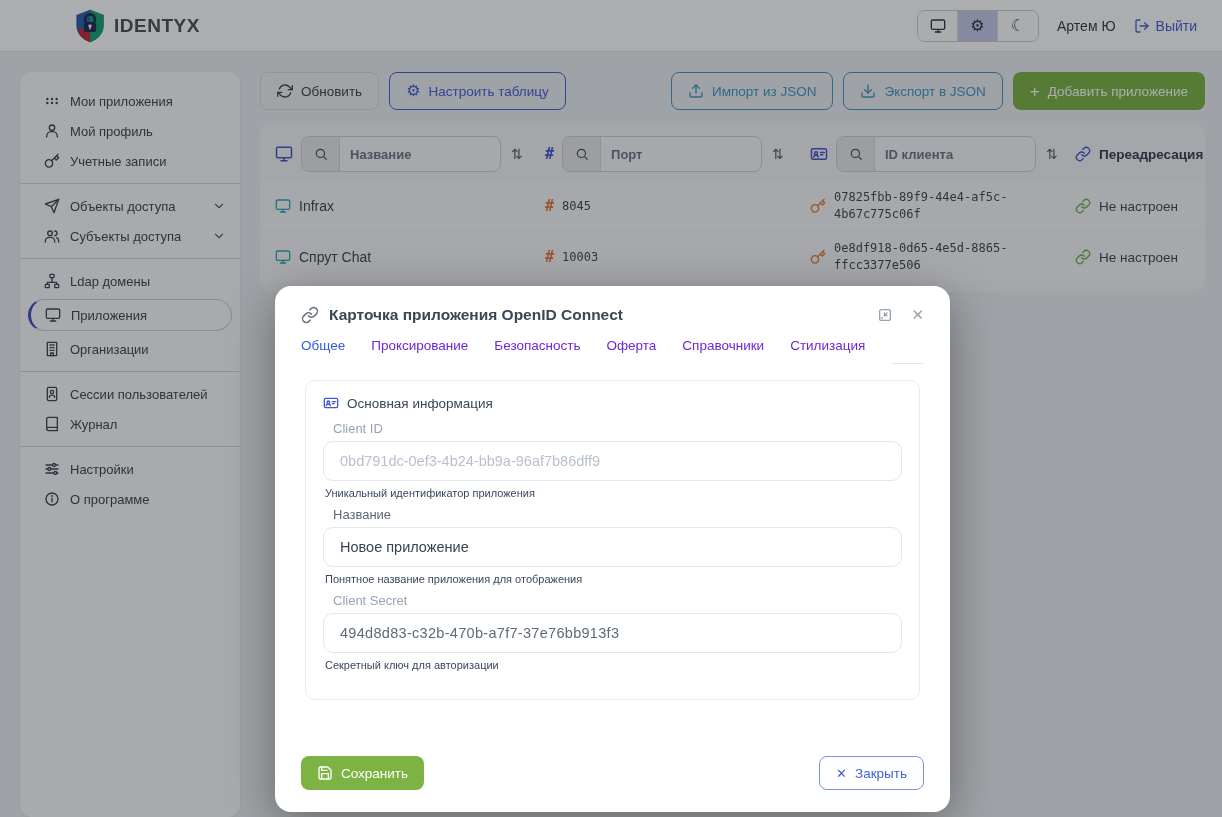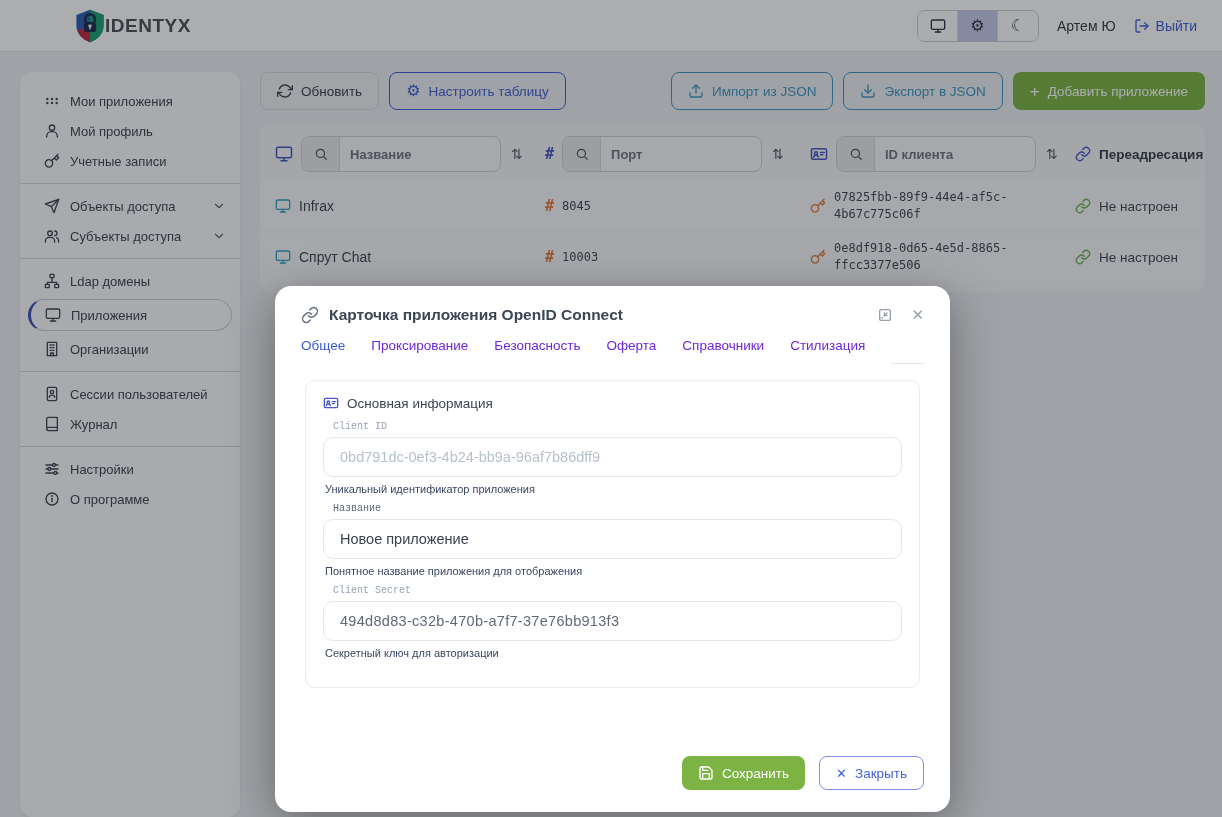--- a/index.html
+++ b/index.html
@@ -3,21 +3,21 @@
 <meta charset="utf-8">
 <style>
   * { margin:0; padding:0; box-sizing:border-box; }
   body { font-family:"Liberation Sans", sans-serif; }
   .app { width:1222px; height:817px; position:relative; background:#eceef1; overflow:hidden; }
 
   
   .topbar { position:absolute; top:0; left:0; right:0; height:52px; background:#ffffff;
             border-bottom:1px solid #e0e2e6; display:flex; align-items:center;
             justify-content:space-between; padding:0 25px 0 75px; z-index:1; }
-  .brand { display:flex; align-items:center; gap:0;text-align:right; }
+  .brand { display:flex; align-items:center; gap:9px;text-align:right; }
   .brand-name { font-size:19px; font-weight:bold; color:#4a4f57; letter-spacing:.5px; }
   .top-right { display:flex; align-items:center; gap:18px; }
   .theme-group { display:flex; border:1px solid #c9cdd4; border-radius:8px; overflow:hidden; }
   .theme-btn { width:40px; height:30px; display:flex; align-items:center; justify-content:center;
                background:#fdfdfe; color:#2f3540; cursor:pointer; border-right:1px solid #d9dce1; }
   .theme-btn:last-child { border-right:none; }
   .theme-btn.active { background:#c5cae9; }
   .glyph { font-size:16px; line-height:1; }
   .username { font-size:14px; color:#343c46; }
   .logout { display:flex; gap:6px; color:#4161d8; font-size:14px; cursor:pointer; }
@@ -88,30 +88,30 @@
   .modal-head-btns .hbtn { cursor:pointer; display:flex; align-items:center; }
   .close-glyph { font-size:15px; color:#97a1ad; }
   .tabs { display:flex; align-items:flex-end; gap:26px; padding:10px 26px 0; }
   .tab { font-size:13.5px; color:#6d28d9; padding-bottom:11px; cursor:pointer; white-space:nowrap; }
   .tab.active { color:#3a5bd9; }
   .tabs-fill { flex:1; height:28px; border-bottom:1px solid #e4e5e9; }
   .modal-body { padding:16px 30px 0; flex:1; }
   .fcard { border:1px solid #e7eaf0; border-radius:10px; padding:14px 17px 26px; }
   .fcard-head { display:flex; align-items:center; gap:8px; font-size:13.5px; color:#3b4754; margin-bottom:10px; }
   .fcard-head .ic { color:#4556c8; }
-  .f-label { font-size:10px; margin:8px 0 5px 10px;font-family:Liberation Mono, monospace; }
+  .f-label { font-size:13px; margin:8px 0 5px 10px; }
   .f-label.muted { color:#97a2b4; }
   .f-label.dark { color:#5d6876; }
   .f-input { display:block; width:100%; height:40px; border:1px solid #e2e6ee; border-radius:10px;
              padding:0 16px; font-size:14.5px; font-family:inherit; outline:none; background:#fff; }
   .f-input.disabled { color:#b8c0cd; }
   .f-input.name-val { color:#39434e; }
   .f-input.secret-val { color:#5f6a76; letter-spacing:.3px; }
   .f-helper { font-size:11px; color:#3a4660; margin:6px 0 2px 2px; }
-  .modal-foot { display:flex; justify-content:flex-end; gap:14px; padding:0 26px 22px; }
+  .modal-foot { display:flex; justify-content:space-between; gap:14px; padding:0 26px 22px; }
   .btn-save { height:34px; background:#7cb342; color:#fff; border:none; border-radius:8px;
               font-size:13.5px; display:inline-flex; align-items:center; gap:8px; padding:0 16px;
               cursor:pointer; font-family:inherit; }
   .btn-close { height:34px; background:#fff; color:#4161d8; border:1px solid #7b90ee; border-radius:8px;
                font-size:13.5px; display:inline-flex; align-items:center; gap:8px; padding:0 16px;
                cursor:pointer; font-family:inherit; }
   .btn-close .x { font-size:13px; }
 </style>
 </head>
 <body>

